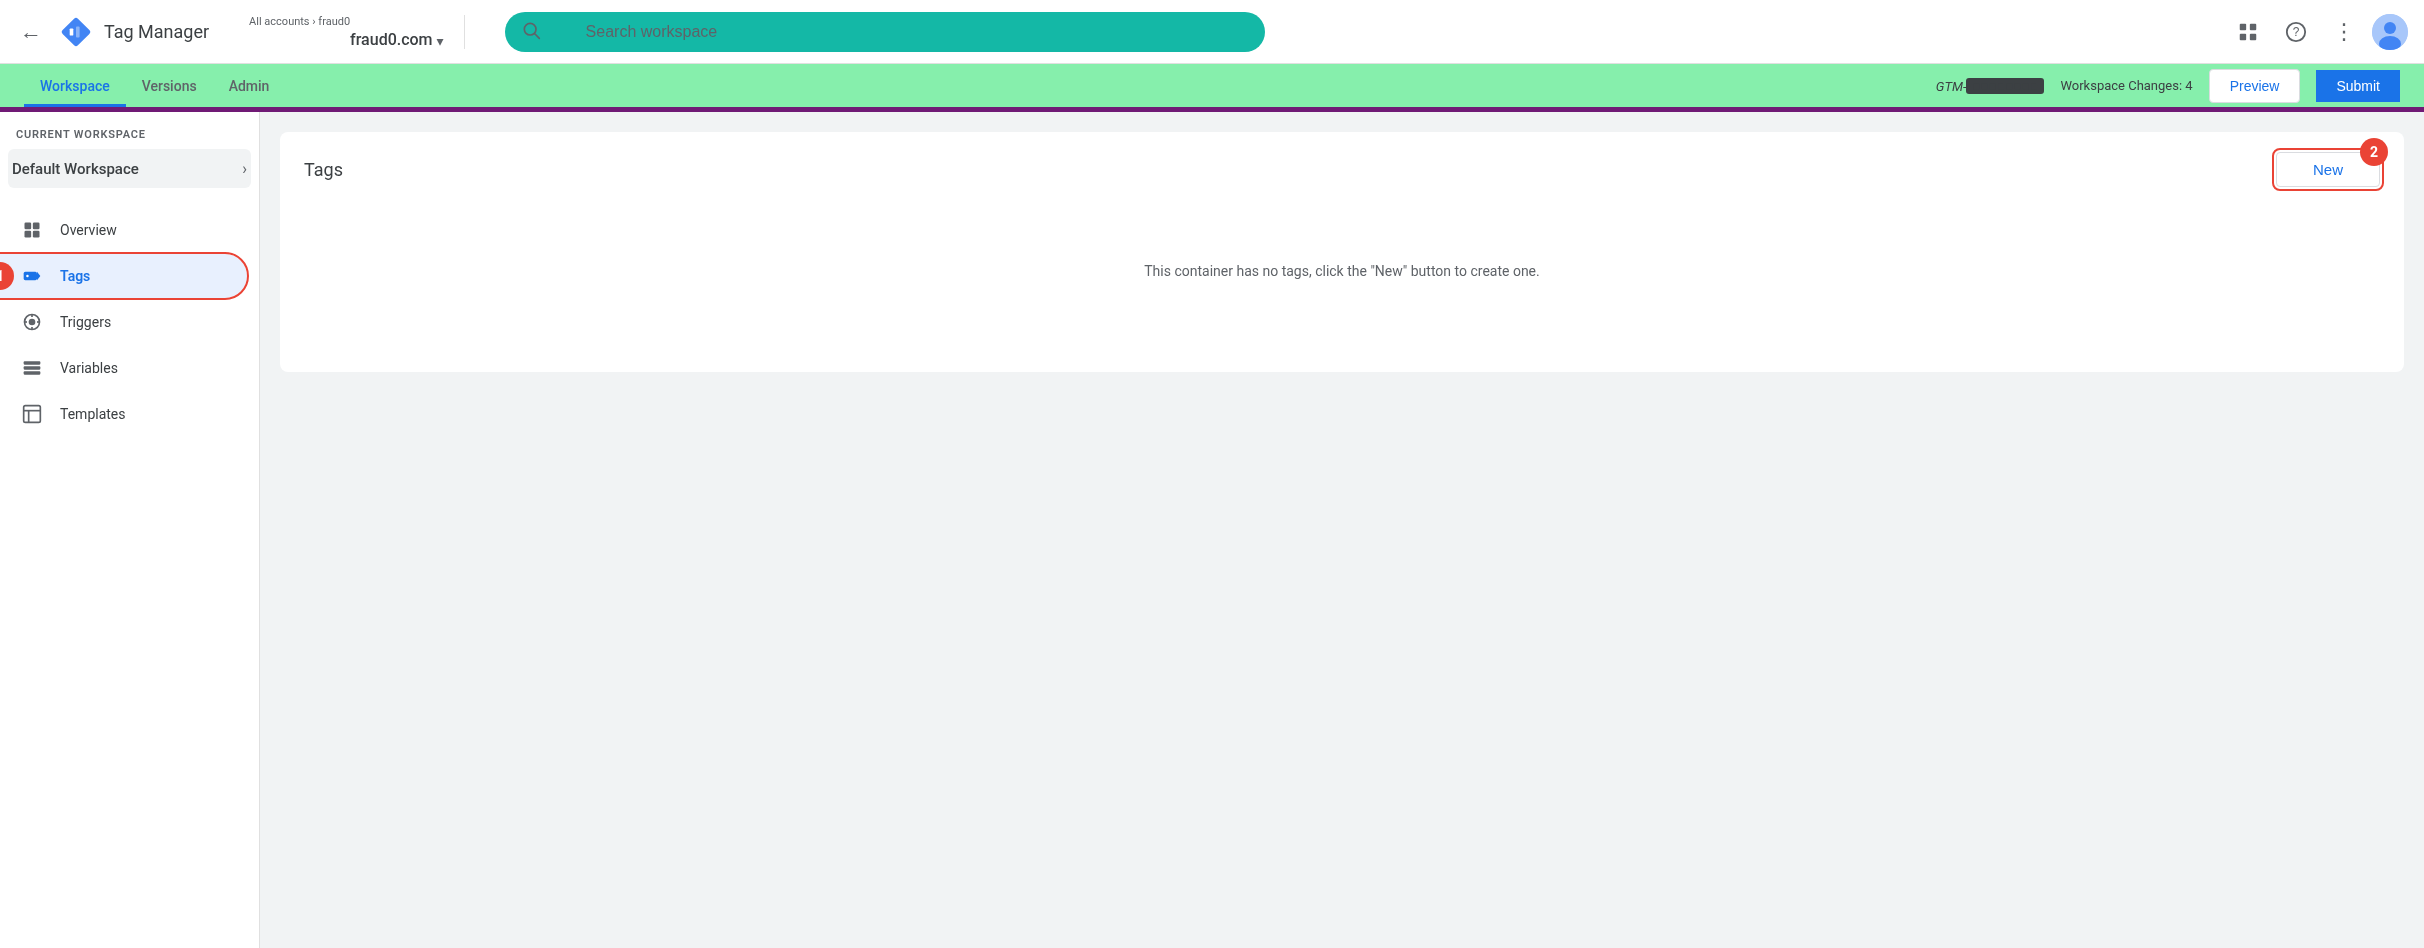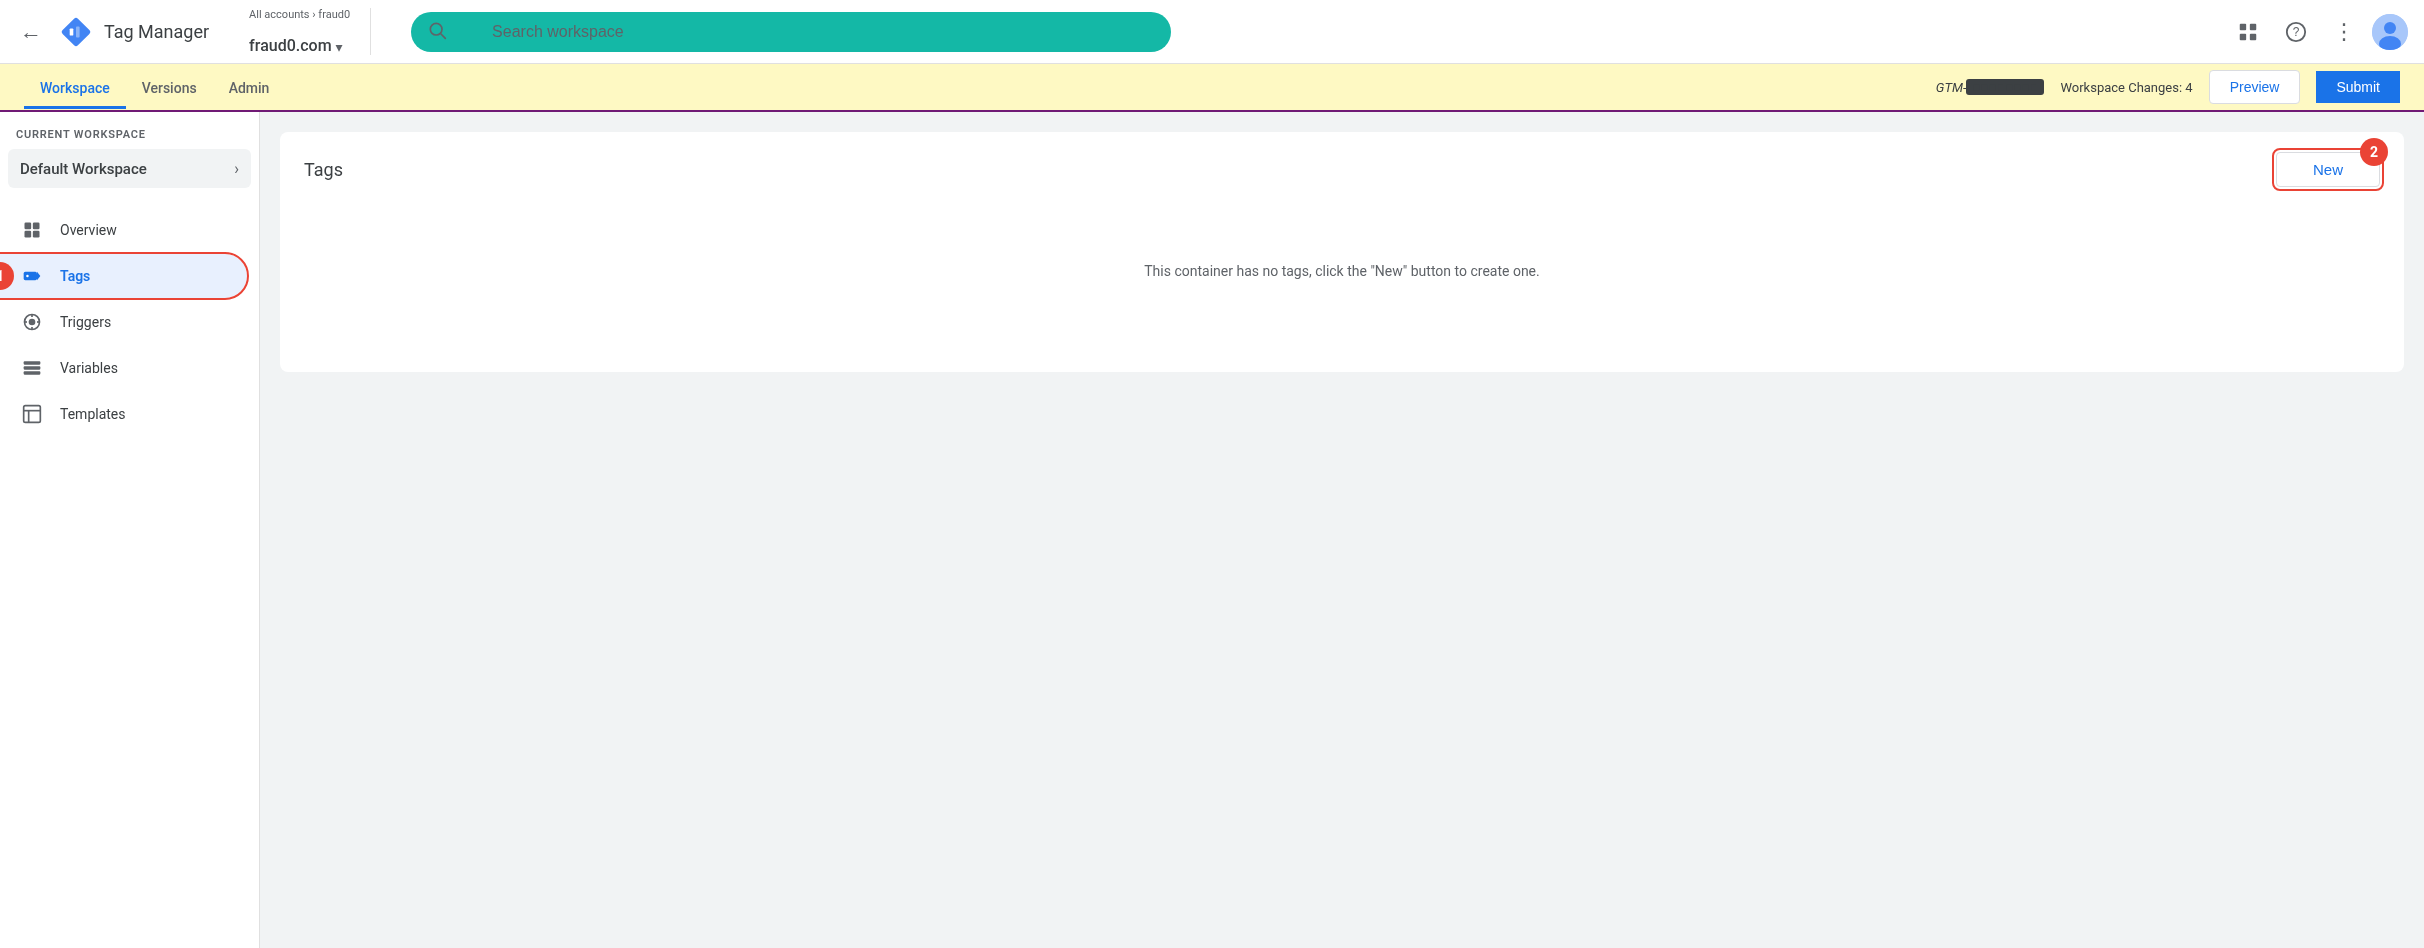--- a/index.html
+++ b/index.html
@@ -36,21 +36,21 @@
       margin-right: 10px;
     }
     .app-name {
       font-size: 18px;
       color: #3c4043;
       font-weight: 400;
       margin-right: 24px;
     }
     .account-info {
       display: flex;
-      flex-direction: column;
+      flex-direction: row;
       margin-right: 20px;
       border-right: 1px solid #e0e0e0;
       padding-right: 20px;
     }
     .account-breadcrumb {
       font-size: 11px;
       color: #5f6368;
     }
     .account-name {
       display: flex;
@@ -123,23 +123,23 @@
       justify-content: center;
       cursor: pointer;
       overflow: hidden;
     }
     .avatar svg { width: 36px; height: 36px; }
 
     
     .secondary-nav {
       display: flex;
       align-items: center;
-      background: #fef9c3;
+      background: #86efac;
       padding: 0 24px;
-      border-bottom: 2px solid #701a75;
+      border-bottom: 5px solid #701a75;
       height: 48px;
     }
     .nav-tabs {
       display: flex;
       align-items: center;
       gap: 0;
       flex: 1;
     }
     .nav-tab {
       padding: 14px 16px 10px;
@@ -222,21 +222,21 @@
       color: #5f6368;
       letter-spacing: 0.8px;
       padding: 0 16px 8px;
       text-transform: uppercase;
     }
     .workspace-selector {
       display: flex;
       align-items: center;
       justify-content: space-between;
       margin: 0 8px 20px;
-      padding: 10px 12px;
+      padding: 10px 4px;
       background: #f1f3f4;
       border-radius: 6px;
       cursor: pointer;
     }
     .workspace-selector-name {
       font-size: 15px;
       font-weight: 500;
       color: #3c4043;
     }
     .workspace-selector-chevron {

